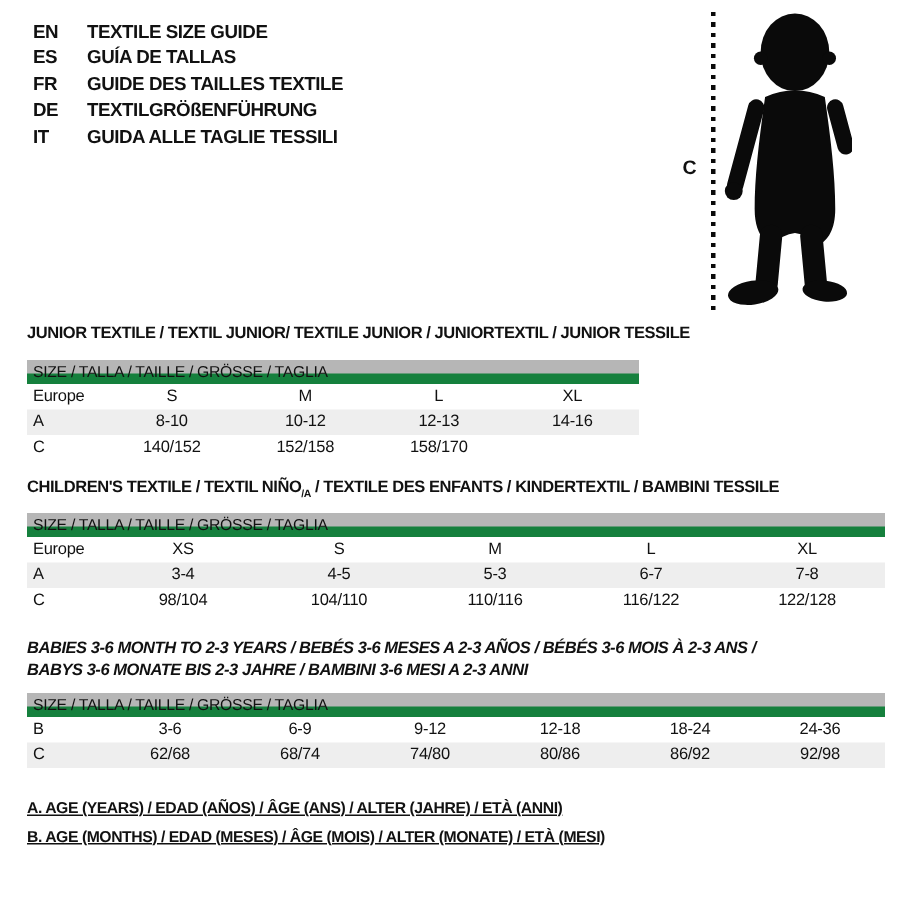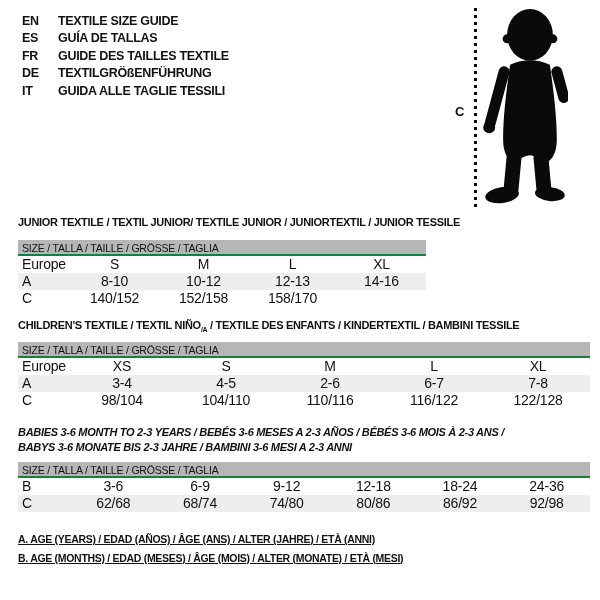--- a/index.html
+++ b/index.html
@@ -49,27 +49,27 @@
   .t1-title{top:216px;text-align:center;}
   .t2-title{top:319px;}
   .t3-title{top:425px;line-height:15px;font-style:italic;}
   .tbl{position:absolute;left:18px;}
   .t1{top:240px;width:408px;}
   .t2{top:342px;width:572px;}
   .t3{top:462px;width:572px;}
   .size-bar{
     height:16px;line-height:16px;
     background:var(--table-header-bg);
-    border-bottom:2px solid #15803d;
+    border-bottom:7px solid #15803d;
     font-size:10.5px;letter-spacing:-0.2px;
     padding-left:4px;white-space:nowrap;
   }
   .trow{
     display:grid;height:17px;line-height:17px;
-    font-size:14px;letter-spacing:-0.2px;
+    font-size:11px;letter-spacing:-0.2px;
   }
   .t1 .trow{grid-template-columns:52px repeat(4,1fr);}
   .t2 .trow{grid-template-columns:52px repeat(5,1fr);}
   .t3 .trow{grid-template-columns:52px repeat(6,1fr);}
   .trow .rlabel{text-align:left;padding-left:4px;}
   .trow .cell{text-align:center;}
   .alt{background:var(--table-alt-row-bg);}
   
   .legend{
     position:absolute;left:18px;top:530px;
@@ -139,21 +139,21 @@
       <span class="cell">XS</span>
       <span class="cell">S</span>
       <span class="cell">M</span>
       <span class="cell">L</span>
       <span class="cell">XL</span>
     </div>
     <div class="trow alt">
       <span class="rlabel">A</span>
       <span class="cell">3-4</span>
       <span class="cell">4-5</span>
-      <span class="cell">2-6</span>
+      <span class="cell">5-3</span>
       <span class="cell">6-7</span>
       <span class="cell">7-8</span>
     </div>
     <div class="trow">
       <span class="rlabel">C</span>
       <span class="cell">98/104</span>
       <span class="cell">104/110</span>
       <span class="cell">110/116</span>
       <span class="cell">116/122</span>
       <span class="cell">122/128</span>

